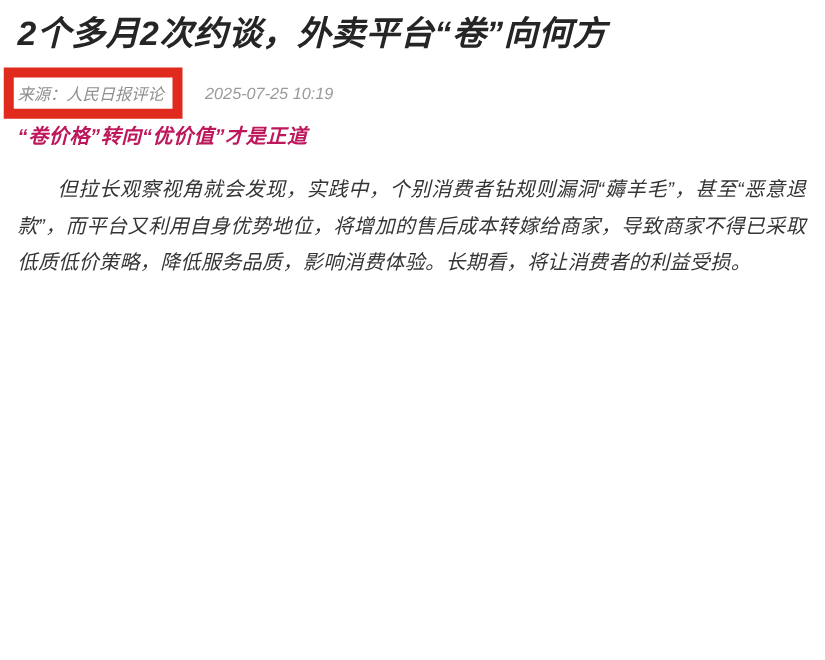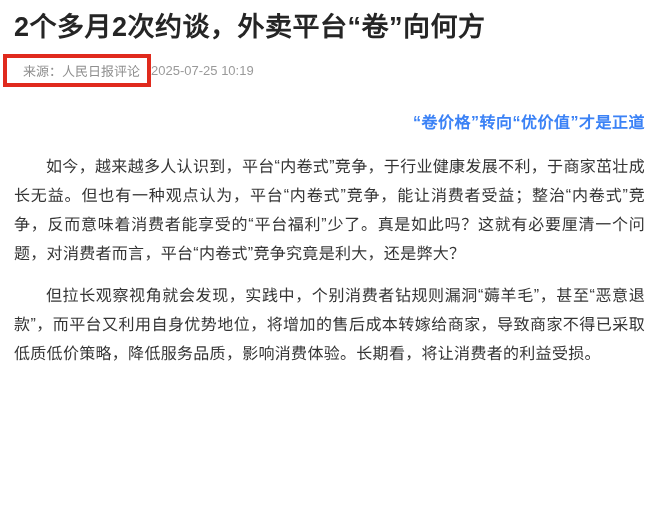--- a/index.html
+++ b/index.html
@@ -7,56 +7,57 @@
     width: 660px;
     height: 528px;
     background: #ffffff;
     font-family: "Liberation Sans", "DejaVu Sans", sans-serif;
     overflow: hidden;
   }
   .page {
     width: 660px;
     height: 396px;
     padding: 8px 15px 0 14px;
+    font-style: italic;
   }
   .article-title {
     font-size: 27px;
     font-weight: 700;
     color: #252525;
     line-height: 1.3;
     letter-spacing: 0.5px;
     margin: 2px 0 0 0;
   }
   .meta-row {
     display: flex;
     align-items: center;
     margin-top: 9px;
     font-size: 13px;
     color: #9a9a9a;
   }
   .source-box {
     display: inline-block;
-    border: 4px solid #0f172a;
-    padding: 3px 7px 3px 16px;
+    border: 8px solid #0f172a;
+    padding: 3px 7px 3px 3px;
     margin-left: -11px;
     color: #8f8f8f;
   }
   .meta-author {
     margin-left: 14px;
     color: #9a9a9a;
   }
   .meta-date {
+    margin-left: 18px;
     color: #9a9a9a;
   }
   .article-subtitle {
-    text-align: right;
+    text-align: left;
     font-size: 16px;
     font-weight: 700;
-    color: #3b82f6;
-    margin-top: 22px;
+    color: #be185d;
     letter-spacing: 0.5px;
   }
   .article-body {
     margin-top: 19px;
   }
   .article-body p {
     font-size: 16px;
     color: #353535;
     line-height: 29px;
     text-indent: 2em;
@@ -73,17 +74,16 @@
   <h1 class="article-title">2个多月2次约谈，外卖平台“卷”向何方</h1>
 
   <div class="meta-row">
     <span class="source-box" style="border-color: rgb(224, 42, 29);"><span>来源：人民日报评论</span></span>
     <span class="meta-date">2025-07-25 10:19</span>
   </div>
 
   <h2 class="article-subtitle">“卷价格”转向“优价值”才是正道</h2>
 
   <div class="article-body">
-    <p>如今，越来越多人认识到，平台“内卷式”竞争，于行业健康发展不利，于商家茁壮成长无益。但也有一种观点认为，平台“内卷式”竞争，能让消费者受益；整治“内卷式”竞争，反而意味着消费者能享受的“平台福利”少了。真是如此吗？这就有必要厘清一个问题，对消费者而言，平台“内卷式”竞争究竟是利大，还是弊大？</p>
     <p>但拉长观察视角就会发现，实践中，个别消费者钻规则漏洞“薅羊毛”，甚至“恶意退款”，而平台又利用自身优势地位，将增加的售后成本转嫁给商家，导致商家不得已采取低质低价策略，降低服务品质，影响消费体验。长期看，将让消费者的利益受损。</p>
   </div>
 
 </div>
 
 </body></html>

